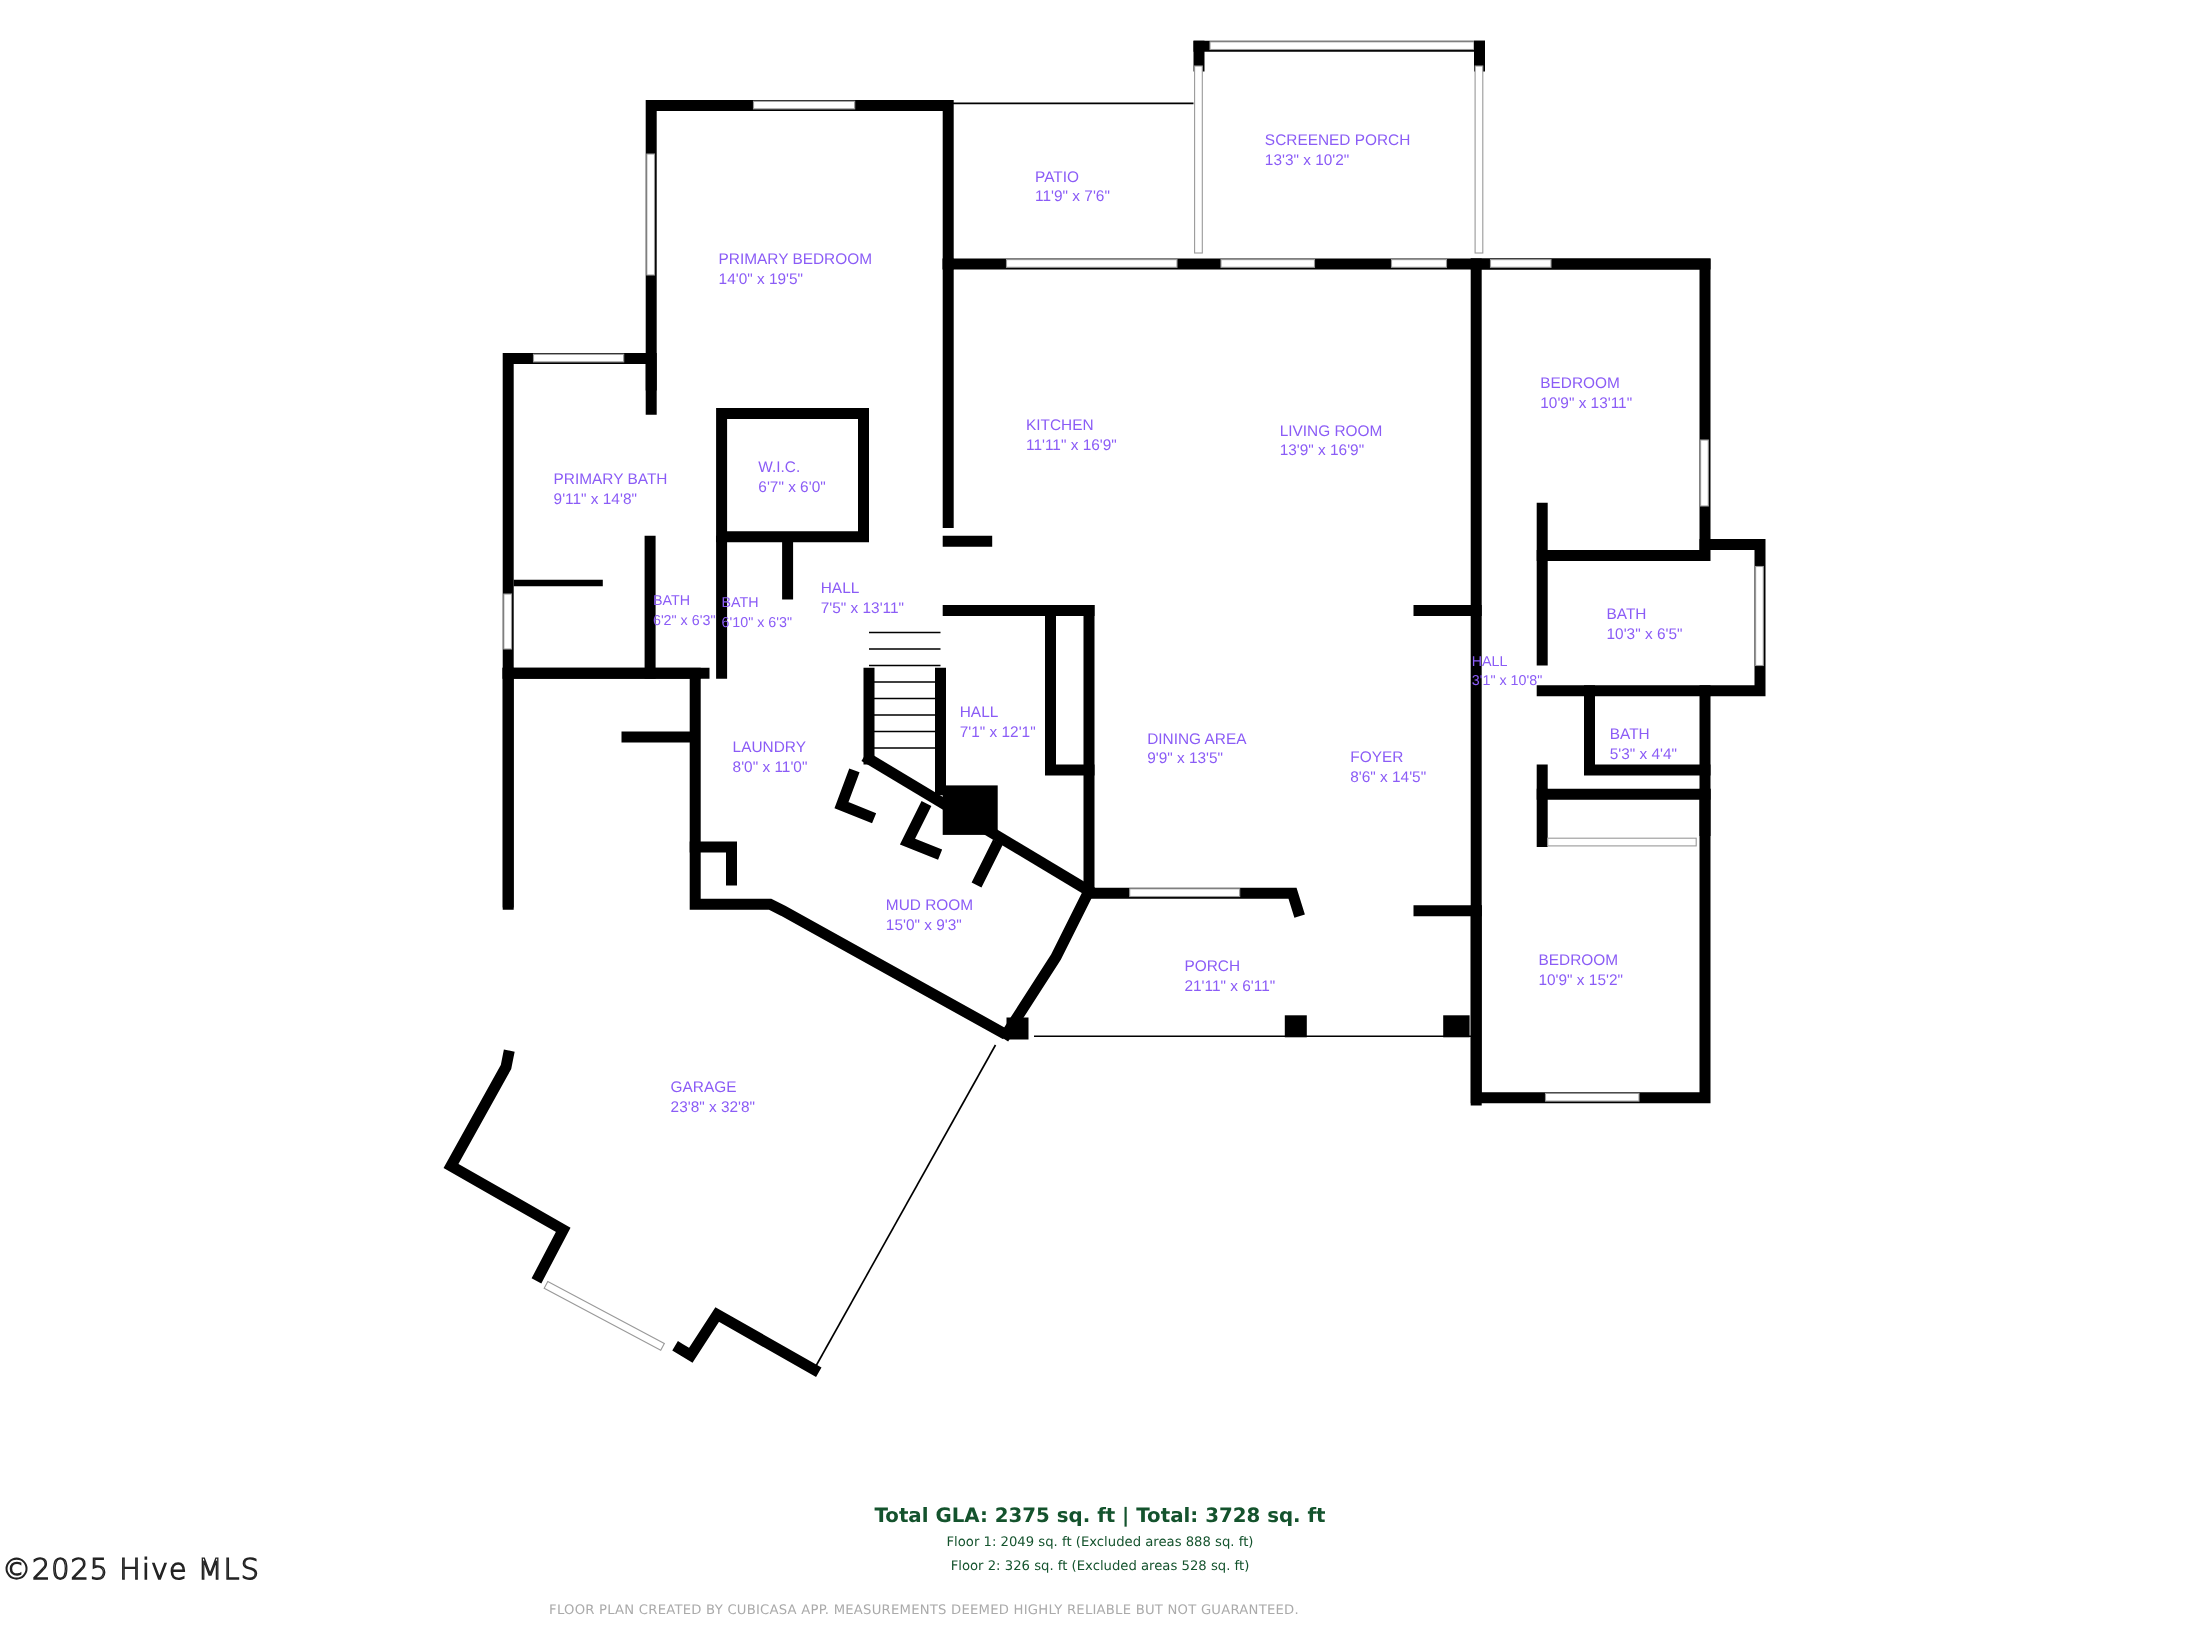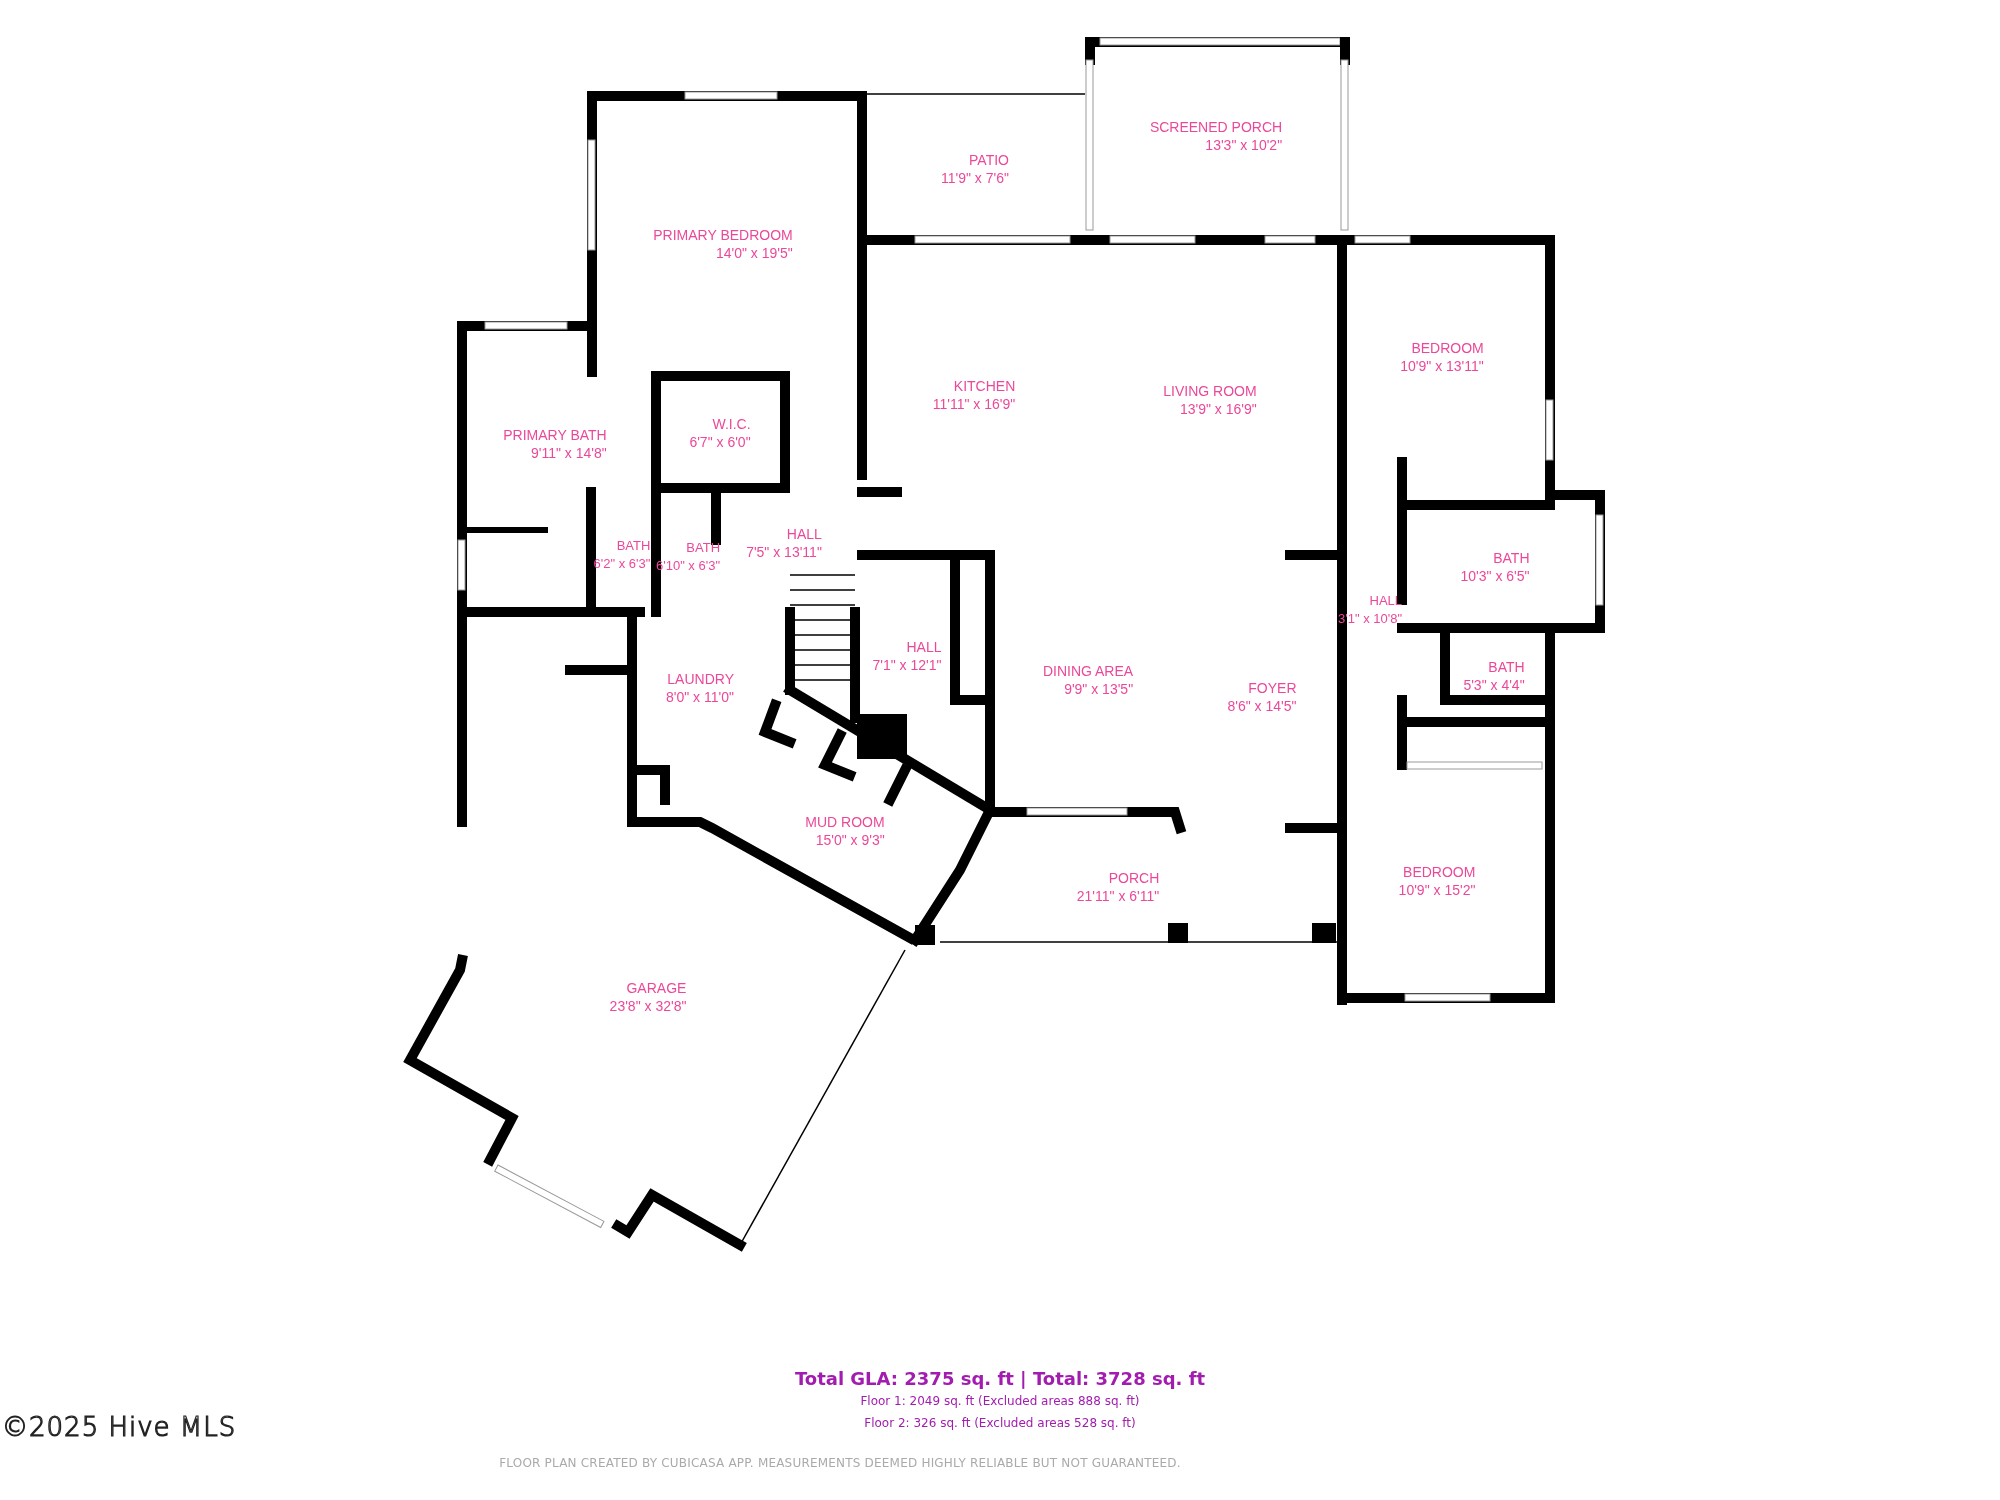--- a/index.html
+++ b/index.html
@@ -1,24 +1,24 @@
 <!DOCTYPE html>
 <html><head>
 <meta charset="utf-8">
 <style>
   html,body{margin:0;padding:0;background:#ffffff;}
   body{width:2000px;height:1500px;position:relative;overflow:hidden;font-family:"Liberation Sans",sans-serif;}
   #plan{position:absolute;left:0;top:0;width:2000px;height:1500px;}
   .wall{stroke:#000;stroke-width:10;fill:none;stroke-linecap:square;}
   .wall-thin{stroke:#000;stroke-width:1.5;fill:none;}
   .win{stroke:#999;stroke-width:1;fill:#fff;}
-  .room-label{position:absolute;transform:translate(-50%,-50%);text-align:right;color:#ec4899;font-size:14px;line-height:18px;white-space:nowrap;}
+  .room-label{position:absolute;transform:translate(-50%,-50%);text-align:left;color:#8b5cf6;font-size:14px;line-height:18px;white-space:nowrap;}
   .room-label .n{display:block;}
   .room-label .d{display:block;}
-  .summary{position:absolute;left:0;width:2000px;top:1368px;text-align:center;font-family:"DejaVu Sans",sans-serif;color:#a21caf;}
+  .summary{position:absolute;left:0;width:2000px;top:1368px;text-align:center;font-family:"DejaVu Sans",sans-serif;color:#14532d;}
   .summary .l1{font-size:18px;font-weight:bold;line-height:22px;}
   .summary .l2{font-size:12px;line-height:22px;}
   .disclaimer{position:absolute;left:0;width:1680px;top:1456px;text-align:center;font-size:12px;color:#aaa;font-family:"DejaVu Sans",sans-serif;letter-spacing:0.2px;}
   .watermark{position:absolute;left:2px;top:1412px;font-size:26px;color:#fff;-webkit-text-stroke:1.2px #222;font-family:"DejaVu Sans",sans-serif;font-weight:200;letter-spacing:1px;}
 </style>
 </head>
 <body>
 
 <svg id="plan" viewBox="0 0 2000 1500" xmlns="http://www.w3.org/2000/svg">
 

